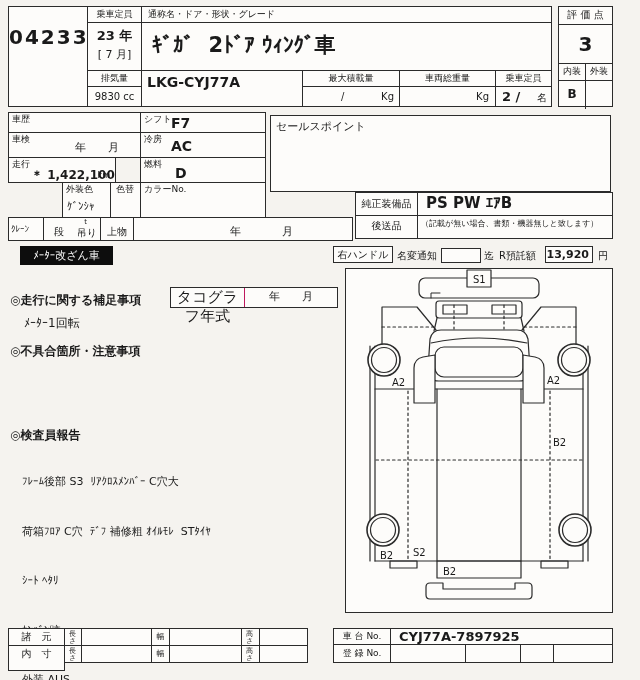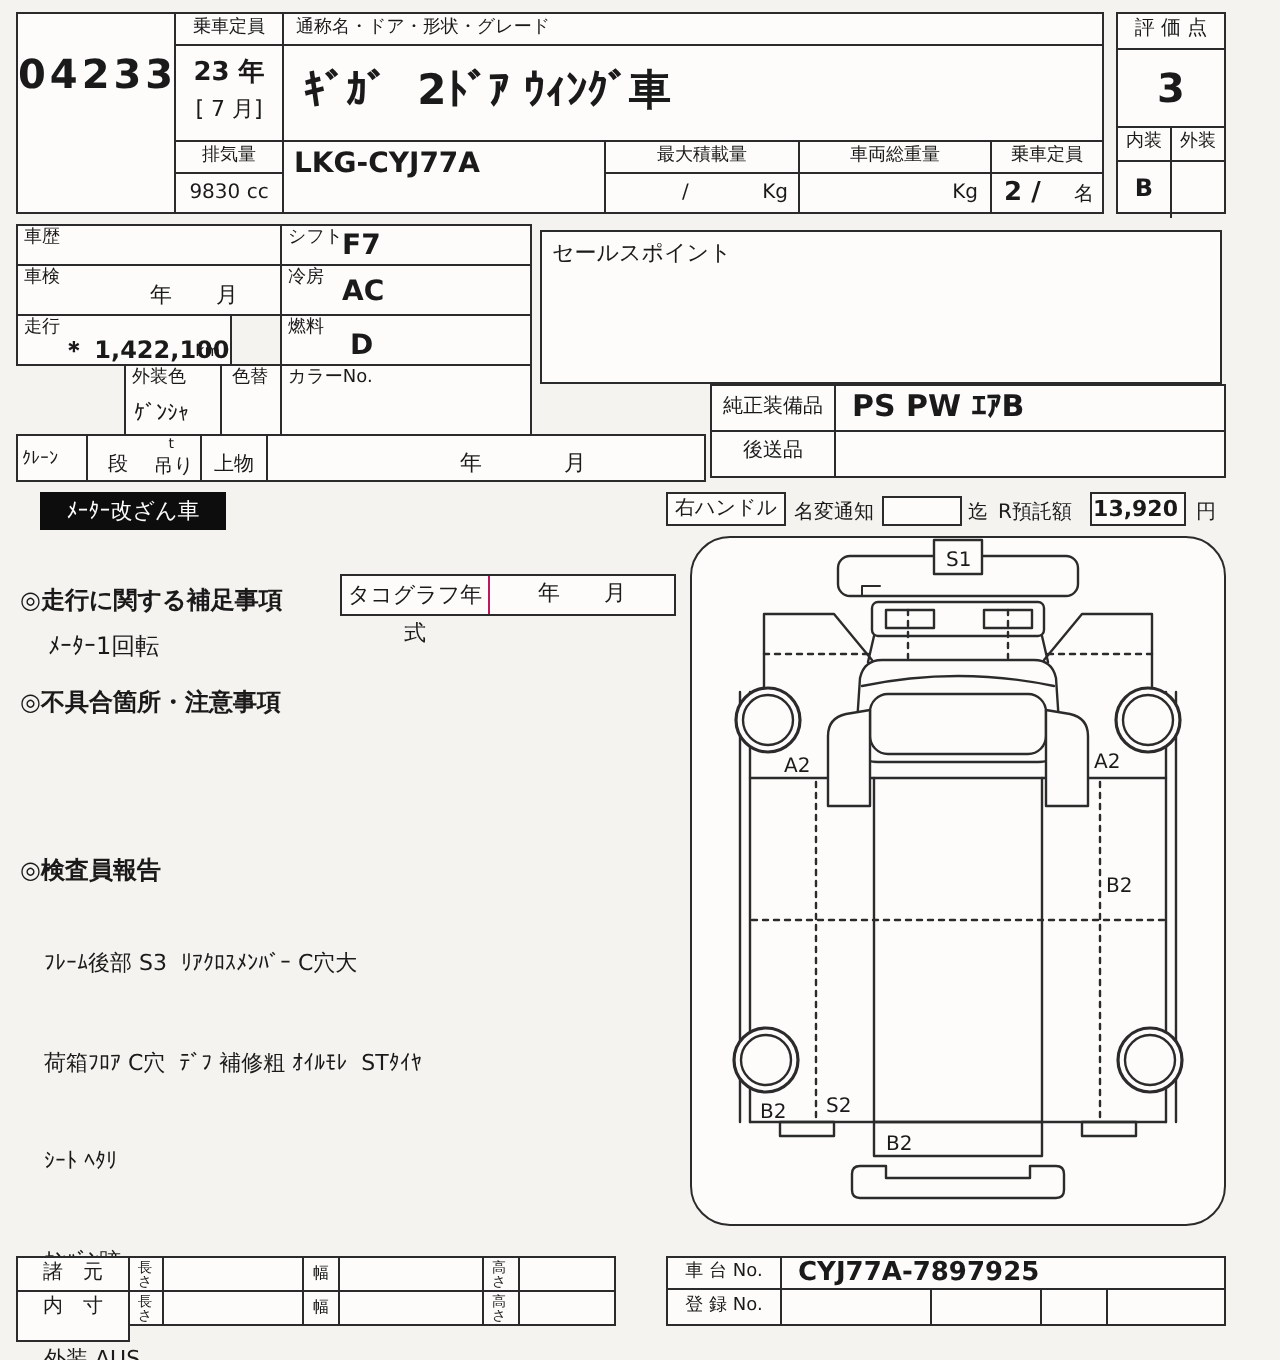--- a/index.html
+++ b/index.html
@@ -133,20 +133,21 @@
   <span class="txt" style="left:5px;top:3px;font-size:11px;">セールスポイント</span>
 </div>
 
 <div class="cell" style="left:355px;top:192px;width:258px;height:24px;display:flex;">
   <div style="width:61px;border-right:1px solid #2b2b2b;font-size:10px;text-align:center;line-height:22px;">純正装備品</div>
   <div class="val" style="flex:1;font-size:15px;padding:1px 0 0 8px;white-space:pre;">PS PW ｴｱB</div>
 </div>
 
 <div class="cell" style="left:355px;top:215px;width:258px;height:24px;display:flex;">
   <div style="width:61px;border-right:1px solid #2b2b2b;font-size:10px;text-align:center;line-height:20px;">後送品</div>
+  <div style="flex:1;font-size:8px;padding:2px 0 0 3px;">（記載が無い場合、書類・機器無しと致します）</div>
 </div>
 
 <div class="cell badge" style="left:20px;top:246px;width:93px;height:19px;font-size:11px;line-height:18px;border-color:#0d0d0d;">
   <span>ﾒｰﾀｰ改ざん車</span>
 </div>
 
 <div class="cell" style="left:333px;top:246px;width:60px;height:17px;">
   <span style="display:block;font-size:10px;text-align:center;line-height:15px;">右ハンドル</span>
 </div>
 <span class="txt" style="left:397px;top:249px;font-size:10px;">名変通知</span>
@@ -154,21 +155,21 @@
 <span class="txt" style="left:484px;top:249px;font-size:10px;">迄</span>
 <span class="txt" style="left:499px;top:249px;font-size:10px;">R預託額</span>
 <div class="cell" style="left:545px;top:246px;width:48px;height:17px;">
   <span class="val" style="display:block;text-align:right;font-size:11px;padding:1px 3px 0 0;">13,920</span>
 </div>
 <span class="txt" style="left:598px;top:249px;font-size:10px;">円</span>
 
 <span class="txt" style="left:10px;top:292px;font-size:12px;font-weight:bold;">◎走行に関する補足事項</span>
 
 <div class="cell" style="left:170px;top:287px;width:168px;height:21px;display:flex;">
-  <div style="width:73px;border-right:1px solid #be185d;font-size:11px;text-align:center;line-height:19px;">タコグラフ年式</div>
+  <div style="width:73px;border-right:1px solid #be185d;font-size:15px;text-align:center;line-height:19px;">タコグラフ年式</div>
   <div style="flex:1;font-size:11px;text-align:center;line-height:18px;">年　　月</div>
 </div>
 
 <span class="txt" style="left:24px;top:315px;font-size:12px;">ﾒｰﾀｰ1回転</span>
 
 <span class="txt" style="left:10px;top:343px;font-size:12px;font-weight:bold;">◎不具合箇所・注意事項</span>
 
 <span class="txt" style="left:10px;top:427px;font-size:12px;font-weight:bold;">◎検査員報告</span>
 
 <div class="txt" style="left:22px;top:441px;width:320px;font-size:11px;line-height:16.5px;">
@@ -177,21 +178,21 @@
   <div>ｼｰﾄ ﾍﾀﾘ</div>
   <div>ｶﾝﾊﾞﾝ跡</div>
   <div>外装 AUS</div>
   
   
   
   
   
 </div>
 
-<div class="cell" style="left:345px;top:268px;width:268px;height:345px;border-radius:20px;">
+<div class="cell" style="left:345px;top:268px;width:268px;height:345px;">
   <svg width="266" height="343" viewBox="0 0 266 343">
     <g stroke="#2b2b2b" fill="none" stroke-width="1.2" stroke-linejoin="round" stroke-linecap="round">
 
       <rect x="73" y="9" width="120" height="20" rx="6"></rect>
       <path d="M85,29 v-5 h9" stroke-width="1"></path>
 
       <rect x="90" y="32" width="86" height="17" rx="3"></rect>
       <rect x="97" y="36" width="24" height="9"></rect>
       <rect x="146" y="36" width="24" height="9"></rect>
 

